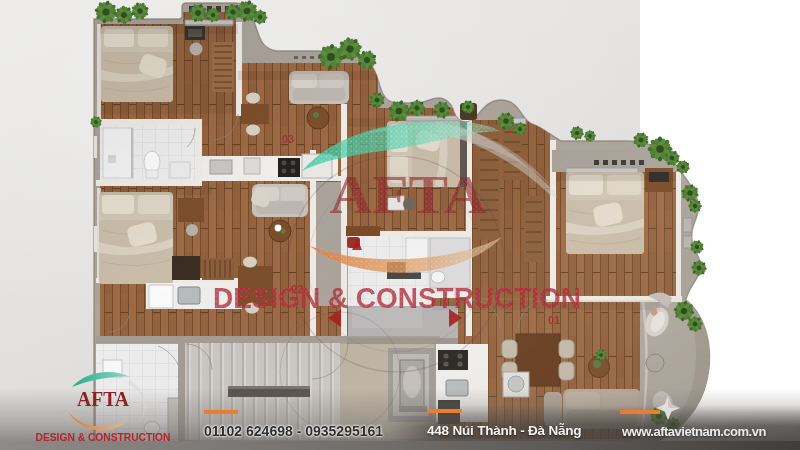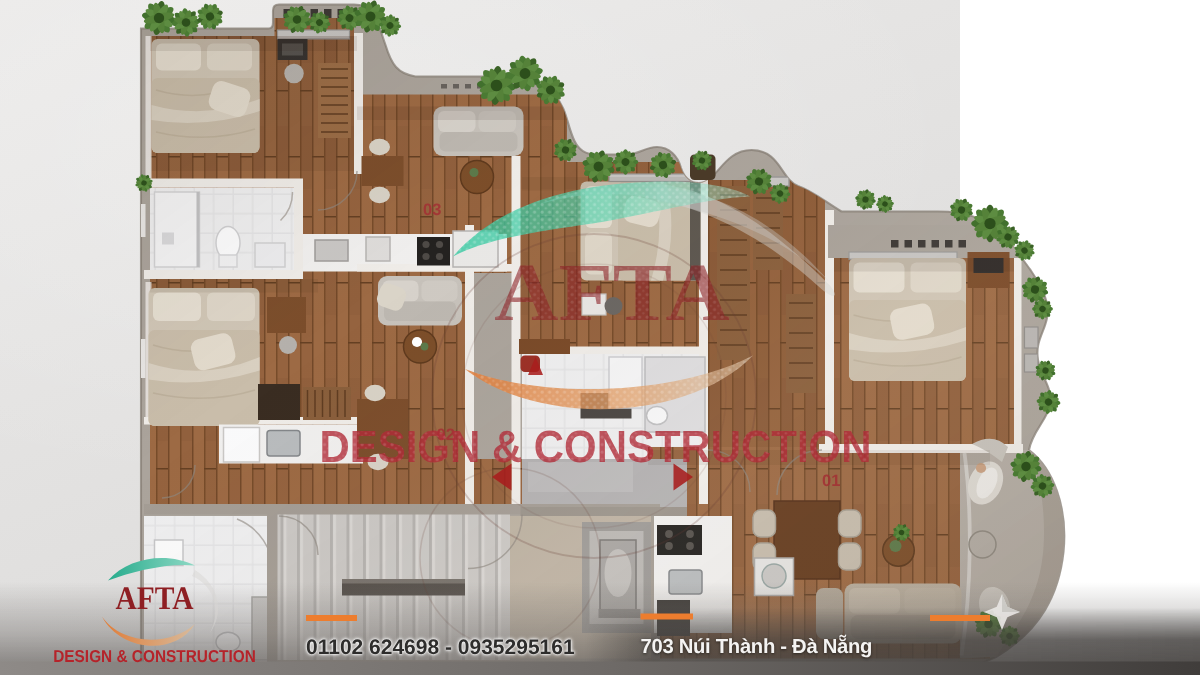--- a/index.html
+++ b/index.html
@@ -527,18 +527,19 @@
  <path d="M68,51 C80,69 112,72 130,56 C116,78 80,74 68,51 Z" fill="url(#g2)"></path>
       <path d="M130,20 C146,30 150,48 140,62 C148,46 142,30 128,24 Z" fill="#d8d6d3" opacity=".5"></path>
  <text x="103" y="46" text-anchor="middle" font-family="Liberation Serif,serif" font-weight="bold" font-size="22" fill="#8e1f23" textLength="52" lengthAdjust="spacingAndGlyphs">AFTA</text>
  <text x="103" y="81" text-anchor="middle" font-family="Liberation Sans,sans-serif" font-weight="bold" font-size="11.5" fill="#b5232a" textLength="135" lengthAdjust="spacingAndGlyphs">DESIGN &amp; CONSTRUCTION</text>
 </svg>
 
 <div class="ft" style="left:204px;top:410px;width:34px;height:4px;background:#ed7d2e;"></div>
 <div class="ft" style="left:427px;top:409px;width:35px;height:4px;background:#ed7d2e;"></div>
 <div class="ft" style="left:620px;top:410px;width:40px;height:4px;background:#ed7d2e;"></div>
 <div class="ft" style="left:204px;top:423px;font-size:14px;font-weight:bold;color:#2e2d2c;letter-spacing:0px;text-shadow:0 0 3px #fff,0 0 2px #fff,0 0 1px #fff;">01102 624698 - 0935295161</div>
-<div class="ft" style="left:427px;top:423px;font-size:13.5px;font-weight:bold;color:#f4f3f2;letter-spacing:-0.2px;text-shadow:0 1px 2px rgba(20,18,16,.7);">703 Núi Thành - Đà Nẵng</div>
+<div class="ft" style="left:427px;top:423px;font-size:13.5px;font-weight:bold;color:#f4f3f2;letter-spacing:-0.2px;text-shadow:0 1px 2px rgba(20,18,16,.7);">448 Núi Thành - Đà Nẵng</div>
+<div class="ft" style="left:622px;top:424px;font-size:13px;font-weight:bold;color:#edecec;letter-spacing:-0.5px;text-shadow:0 1px 2px rgba(20,18,16,.6);">www.aftavietnam.com.vn</div>
 <svg width="36" height="30" style="left:652px;top:394px;">
 <path d="M16,2 L19.5,10.5 L28,14 L19.5,17.5 L16,26 L12.5,17.5 L4,14 L12.5,10.5 Z" fill="#e9e7e4" opacity=".9"></path>
 <path d="M16,2 L19.5,10.5 L28,14 L16,14 Z" fill="#c9c6c2" opacity=".9"></path>
 </svg>
 </div>
 
 </body></html>

